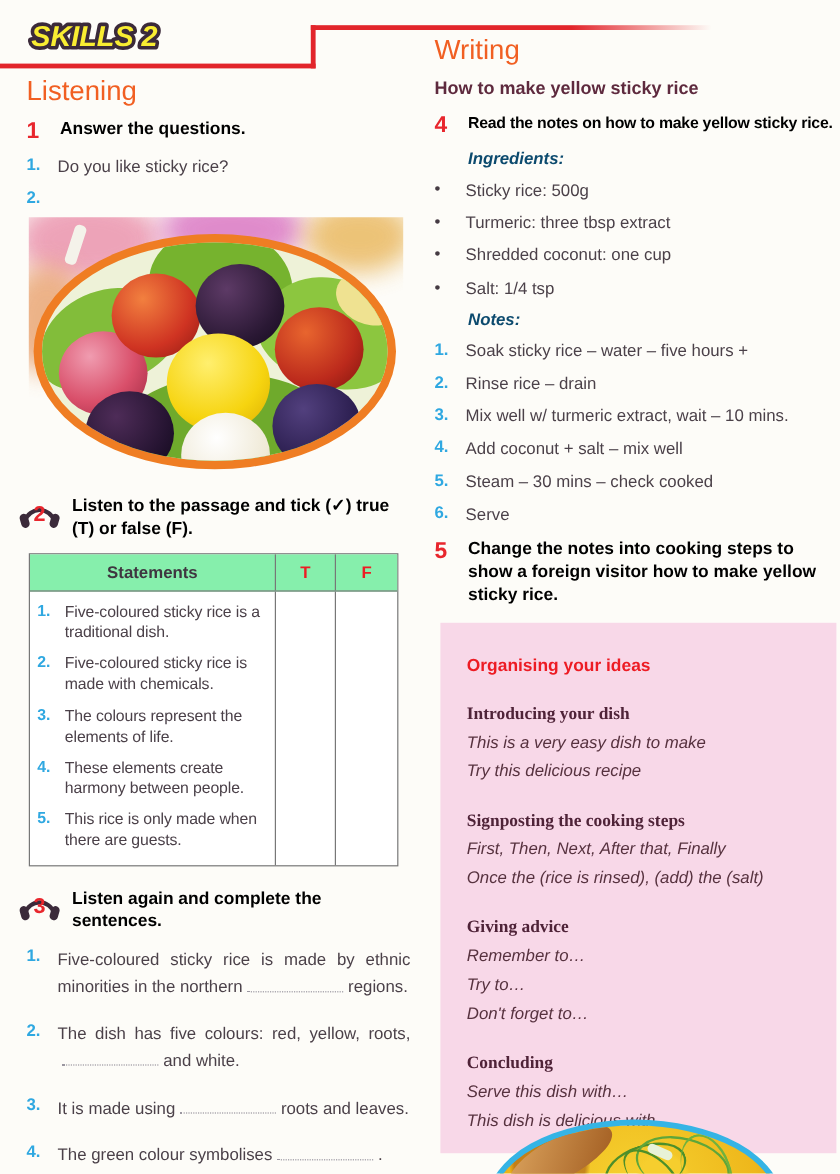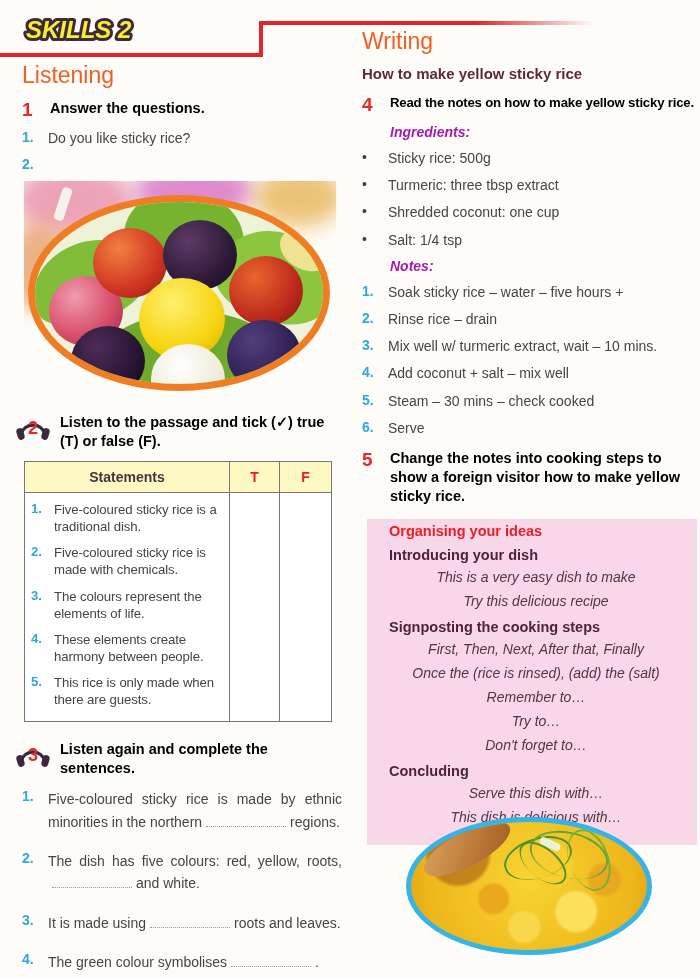--- a/index.html
+++ b/index.html
@@ -29,21 +29,21 @@
   .ex { display:flex; gap:10px; margin-bottom:10px; align-items:flex-start; }
   .ex-num { font-size:19px; font-weight:bold; color:#e8262d; line-height:1;
             width:18px; flex-shrink:0; padding-top:1px; }
   .ex-title { font-size:14.5px; font-weight:bold; color:#000000; line-height:1.3; }
   .nowrap1 { white-space:nowrap; font-size:13.2px; letter-spacing:-0.2px; }
   
   .item { display:flex; gap:8px; margin-bottom:9px; }
   .inum { color:#2fa8e1; font-weight:bold; width:18px; flex-shrink:0; }
   .bdot { width:18px; flex-shrink:0; color:#453b43; }
   .itext { line-height:1.3; }
-  .lbl { font-weight:bold; font-style:italic; color:#a21caf; margin:4px 0 9px 28px; }
+  .lbl { font-weight:bold; font-style:italic; color:#0c4a6e; margin:4px 0 9px 28px; }
   
   .hp { position:relative; width:34px; height:32px; flex-shrink:0; margin-left:-6px; }
   .hp svg { position:absolute; left:0; top:0; }
   .hp .hp-num { position:absolute; left:0; top:5px; width:34px; text-align:center;
                 font-size:18px; font-weight:bold; color:#e8262d; }
   
   .photo1 { position:relative; width:312px; height:216px; margin:8px 0 16px 2px; overflow:hidden; }
   .blur { position:absolute; border-radius:50%; filter:blur(10px); opacity:.8; }
   .b1 { left:-10px; top:-16px; width:120px; height:70px; background:#e98ca8; }
   .b2 { left:110px; top:-20px; width:120px; height:60px; background:#d86fc0; }
@@ -65,41 +65,41 @@
   .ba-red2  { left:194px; top:54px;  background:radial-gradient(circle at 35% 30%,#e8652e,#bc2a1c 60%,#7e140e); }
   .ba-dark2 { left:36px;  top:124px; background:radial-gradient(circle at 35% 30%,#4e2c58,#241330 65%,#0f0718); }
   .ba-white { left:116px; top:142px; background:radial-gradient(circle at 40% 30%,#ffffff,#efe9d6 65%,#cfc6ab); }
   .ba-dark3 { left:192px; top:118px; background:radial-gradient(circle at 35% 30%,#52407e,#2a1d4e 65%,#140c2c); }
   .ypatch { position:absolute; left:244px; top:26px; width:56px; height:42px; border-radius:50%;
             background:#efe291; transform:rotate(24deg); }
   .stick { position:absolute; left:34px; top:6px; width:10px; height:34px; background:#f4f2ea;
            transform:rotate(18deg); border-radius:4px; }
   
   .tbl { width:308px; border:1px solid #777; margin:6px 0 18px 2px; background:#fff; }
-  .tbl-head { display:flex; background:#fef9c3; border-bottom:1px solid #777; }
+  .tbl-head { display:flex; background:#86efac; border-bottom:1px solid #777; }
   .tbl-head > div { padding:7px 4px; font-weight:bold; text-align:center; }
   .th-st { width:204px; color:#3f3640; }
   .th-t, .th-f { color:#ed1c24; border-left:1px solid #777; }
   .th-t { width:50px; } .th-f { width:52px; }
   .tbl-body { display:flex; }
   .tb-st { width:204px; padding:8px 4px 4px 6px; }
   .tb-t  { width:50px; border-left:1px solid #777; }
   .tb-f  { width:52px; border-left:1px solid #777; }
   .strow { display:flex; gap:6px; margin-bottom:9px; font-size:13.2px; letter-spacing:-0.1px; }
   .strow .inum { width:17px; font-size:13.2px; }
   
   .fb { display:flex; gap:8px; margin-bottom:17px; }
   .fb .itext { text-align:justify; line-height:1.6; }
   .blank { display:inline-block; width:80px; height:13px;
            border-bottom:1px dotted #9a96a0; margin:0 4px; }
   
-  .guide { background:#f8d8e8; margin:14px 0 0 5px; width:330px; padding:4px 14px 14px 22px; }
+  .guide { background:#f8d8e8; margin:14px 0 0 5px; width:330px; padding:28px 14px 14px 22px; }
   .g-head { color:#ed1c24; font-weight:bold; font-size:14.5px; margin-bottom:6px; }
-  .g-title { font-weight:bold; color:#4f2338; font-size:14.5px; margin:8px 0 5px; }
-  .g-line { font-style:italic; color:#57323f; margin-bottom:5px; line-height:1.35;text-align:center; }
+  .g-title { font-weight:bold; color:#4f2338; font-size:14.5px; margin:24px 0 5px;font-family:Liberation Serif, serif; }
+  .g-line { font-style:italic; color:#57323f; margin-bottom:5px; line-height:1.35; }
   
   .dishwrap { position:relative; height:112px; }
   .dish { position:absolute; left:44px; top:-28px; width:246px; height:138px; border-radius:50%;
           border:5px solid #35b4e5; overflow:hidden;
           background:
             radial-gradient(circle at 20% 25%, rgba(160,80,20,.55) 0 14%, rgba(160,80,20,0) 16%),
             radial-gradient(circle at 70% 70%, #fbe15a 0 10%, rgba(0,0,0,0) 12%),
             radial-gradient(circle at 35% 60%, #e9a81e 0 8%, rgba(0,0,0,0) 10%),
             radial-gradient(circle at 60% 35%, #f6ce2e 0 12%, rgba(0,0,0,0) 14%),
             radial-gradient(circle at 82% 45%, #e9a81e 0 7%, rgba(0,0,0,0) 9%),
@@ -307,20 +307,21 @@
     <div class="g-head">Organising your ideas</div>
 
     <div class="g-title">Introducing your dish</div>
     <div class="g-line">This is a very easy dish to make</div>
     <div class="g-line">Try this delicious recipe</div>
 
     <div class="g-title">Signposting the cooking steps</div>
     <div class="g-line">First, Then, Next, After that, Finally</div>
     <div class="g-line">Once the (rice is rinsed), (add) the (salt)</div>
 
+    <div class="g-title">Giving advice</div>
     <div class="g-line">Remember to…</div>
     <div class="g-line">Try to…</div>
     <div class="g-line">Don't forget to…</div>
 
     <div class="g-title">Concluding</div>
     <div class="g-line">Serve this dish with…</div>
     <div class="g-line">This dish is delicious with…</div>
   </div>
 
   <div class="dishwrap">

